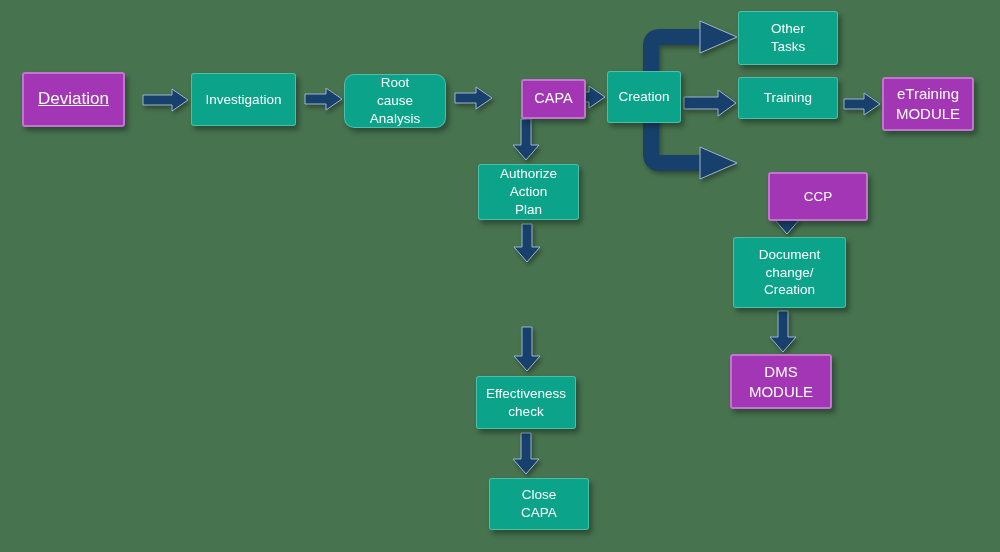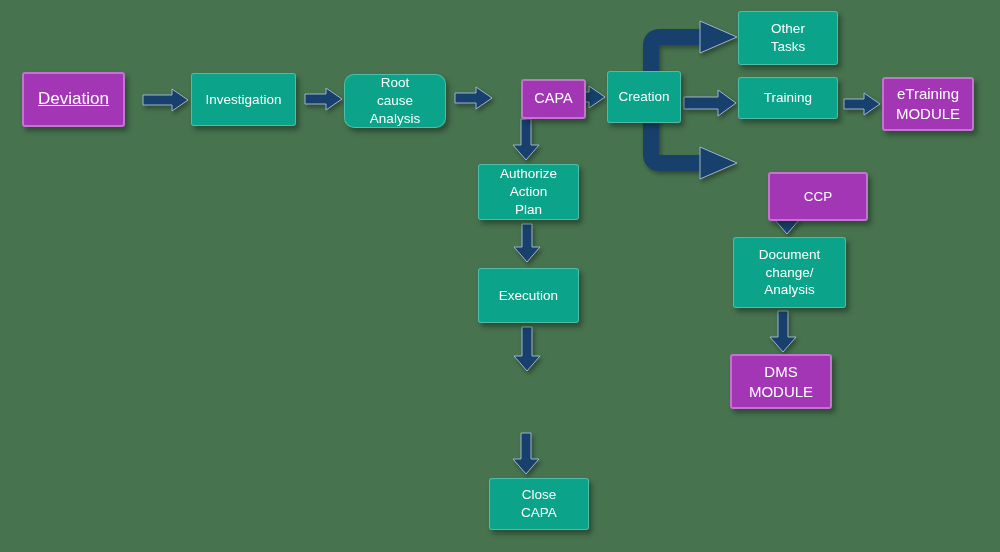--- a/index.html
+++ b/index.html
@@ -96,35 +96,36 @@
 MODULE</span>
   </div>
 
   <div class="node purple" style="left:768px;top:140px;width:100px;height:49px;margin-top:32px;">
     <span>CCP</span>
   </div>
 
   <div class="node teal" style="left:733px;top:237px;width:113px;height:71px;">
     <span>Document
 change/
-Analysis</span>
+Creation</span>
   </div>
 
   <div class="node purple" style="left:730px;top:354px;width:102px;height:55px;font-size:15px;text-align:center;">
     <span>DMS
 MODULE</span>
   </div>
 
   <div class="node teal" style="left:478px;top:164px;width:101px;height:56px;">
     <span>Authorize
 Action Plan</span>
   </div>
 
-  <div class="node teal" style="left:478px;top:268px;width:101px;height:55px;">
-    <span>Execution</span>
+
+  <div class="node teal" style="left:476px;top:376px;width:100px;height:53px;">
+    <span>Effectiveness
+check</span>
   </div>
-
 
   <div class="node teal" style="left:489px;top:478px;width:100px;height:52px;justify-content:center;">
     <span>Close CAPA</span>
   </div>
 
 </div>
 
 </body></html>

